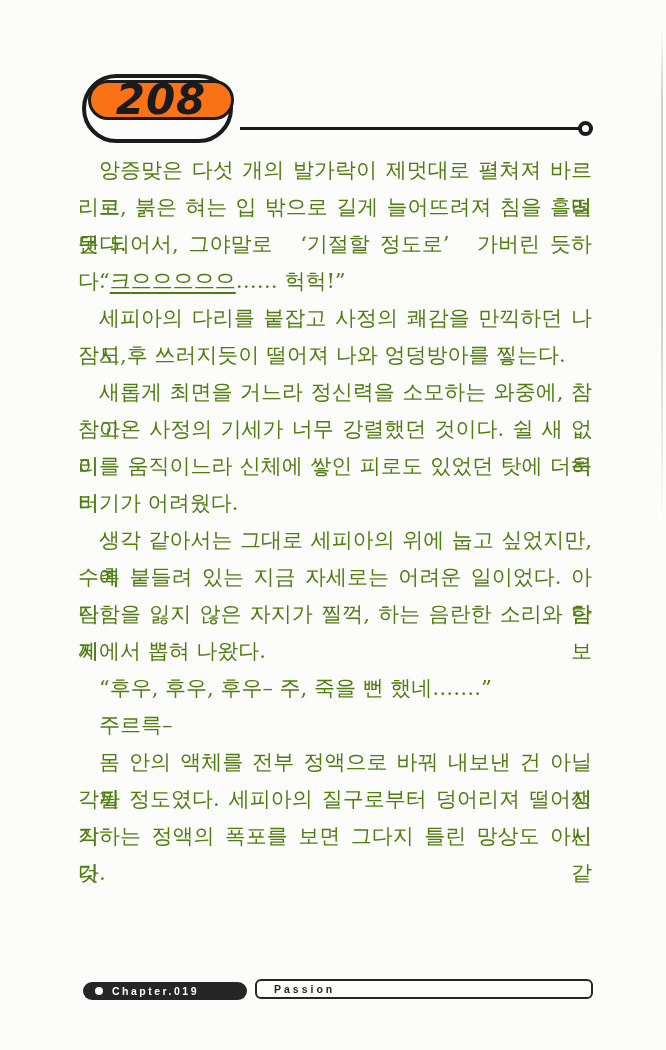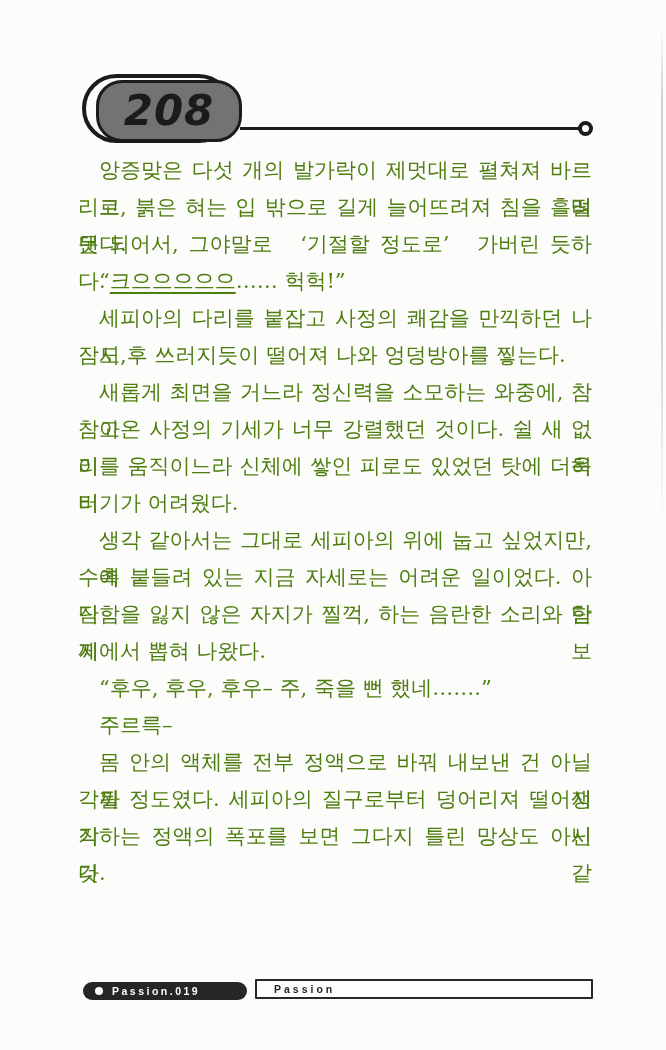--- a/index.html
+++ b/index.html
@@ -26,25 +26,25 @@
   .badge-outer {
     position: absolute;
     left: 82px; top: 74px;
     width: 151px; height: 69px;
     border: 4px solid #1b1b1b;
     border-radius: 36px;
     background: #fcfcfb;
   }
   .badge-inner {
     position: absolute;
-    left: 96px; top: 80px;
-    width: 146px; height: 62px;
+    left: 88px; top: 80px;
+    width: 146px; height: 40px;
     border: 3.5px solid #1b1b1b;
     border-radius: 26px;
-    background: #737373;
+    background: #f97316;
     display: flex;
     align-items: center;
     justify-content: center;
   }
   .badge-number {
     font-family: "DejaVu Sans", "Liberation Sans", sans-serif;
     font-style: italic;
     font-weight: 700;
     font-size: 42px;
     letter-spacing: 1px;
@@ -114,21 +114,21 @@
     font-weight: bold;
     letter-spacing: 2.5px;
     margin-left: 9px;
     white-space: nowrap;
   }
   .footer-section-pill {
     position: absolute;
     left: 255px; top: 979px;
     width: 338px; height: 20px;
     border: 2px solid #262626;
-    border-radius: 1px;
+    border-radius: 6px;
     background: #fdfdfc;
     display: flex;
     align-items: center;
     font-family: "Liberation Sans", "DejaVu Sans", sans-serif;
   }
   .footer-section-label {
     color: #262626;
     font-size: 10.5px;
     font-weight: bold;
     letter-spacing: 3px;
@@ -168,19 +168,19 @@
       <div class="line indent">“후우, 후우, 후우– 주, 죽을 뻔 했네…….”</div>
       <div class="line indent">주르륵–</div>
       <div class="line indent justify">몸 안의 액체를 전부 정액으로 바꿔 내보낸 건 아닐까 생</div>
       <div class="line justify">각될 정도였다. 세피아의 질구로부터 덩어리져 떨어지기 시</div>
       <div class="line justify">작하는 정액의 폭포를 보면 그다지 틀린 망상도 아닌 것 같</div>
       <div class="line">다.</div>
     </div>
 
   <div class="footer-chapter-pill">
     <span class="footer-dot"></span>
-    <span class="footer-chapter-label">Passion.019</span>
+    <span class="footer-chapter-label">Chapter.019</span>
   </div>
   <div class="footer-section-pill">
     <span class="footer-section-label">Passion</span>
   </div>
 
 </div>
 
 </body></html>

